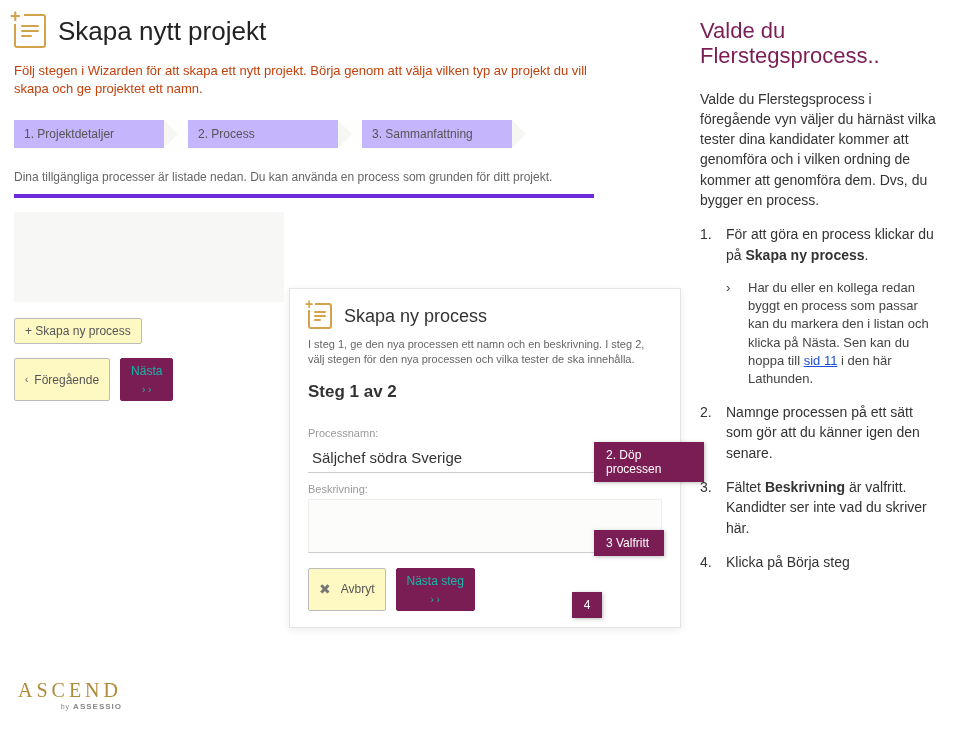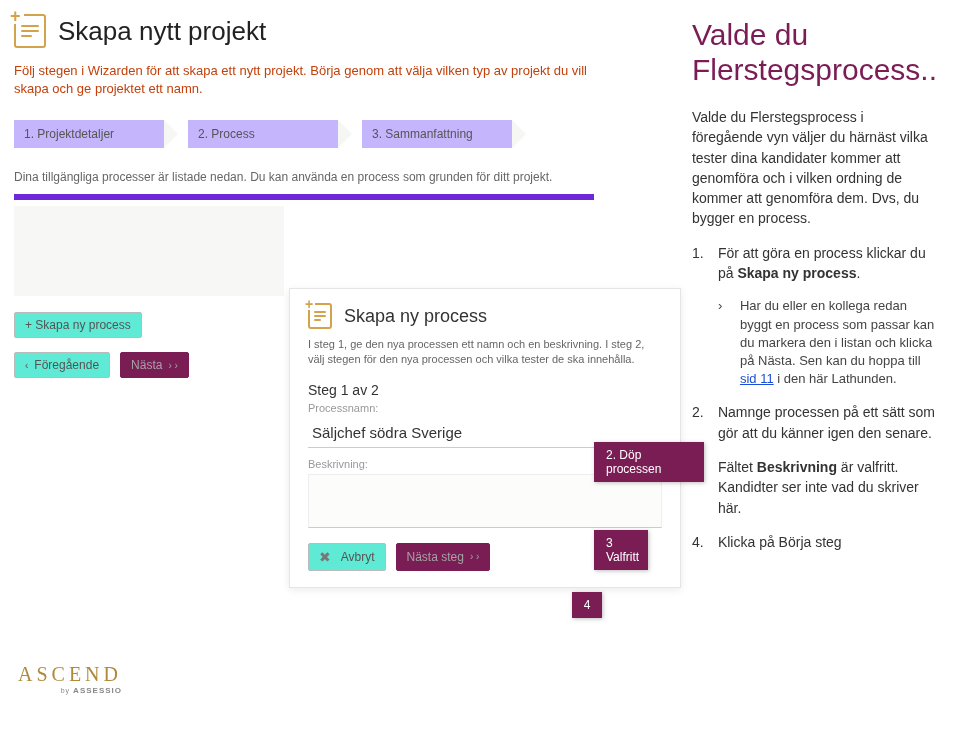--- a/index.html
+++ b/index.html
@@ -77,57 +77,57 @@
     position: absolute; right: -14px; top: 0;
     width: 0; height: 0;
     border-top: 14px solid transparent;
     border-bottom: 14px solid transparent;
     border-left: 14px solid #f6f6f3;
   }
 
   h2.section { font-size: 16px; font-weight: 400; color: #333; margin-bottom: 6px; }
   .section-sub {
     font-size: 12px; color: #666; padding-bottom: 10px;
-    border-bottom: 6px solid #6d28d9; margin-bottom: 6px; max-width: 580px;
+    border-bottom: 4px solid #6d28d9; margin-bottom: 14px; max-width: 580px;
   }
 
   .list-area {
     width: 270px; height: 90px; background: #f7f7f5;
     margin-bottom: 16px;
   }
 
   .btn {
     display: inline-flex; align-items: center; gap: 6px;
-    border: 1px solid #bbb; background: #5eead4; color: #555;
+    border: 1px solid #bbb; background: #fef9c3; color: #555;
     font-size: 12px; padding: 5px 10px; border-radius: 2px;
     cursor: pointer;
   }
 
   .btn.primary {
-    background: #7b1d55; border-color: #7b1d55; color: #a3a3a3;
+    background: #7b1d55; border-color: #7b1d55; color: #14b8a6; flex-direction: column;
   }
 
   .nav-row { display: flex; gap: 10px; margin-top: 14px; }
 
   .chev { font-size: 10px; }
 
   
   .modal {
     position: absolute;
     left: 289px; top: 288px;
     width: 392px;
     background: #fff;
     border: 1px solid #e5e5e5;
     box-shadow: 0 2px 8px rgba(0,0,0,0.08);
     padding: 14px 18px 16px;
   }
   .modal .header-row { margin-bottom: 8px; }
   .modal h3 { font-size: 18px; font-weight: 300; color: #333; }
   .modal .desc { font-size: 11px; color: #666; line-height: 1.4; margin-bottom: 14px; }
-  .modal .step-title { font-size: 14px; font-weight: 400; margin-bottom: 4px; color:#333;}
+  .modal .step-title { font-size: 17px; font-weight: 700; margin-bottom: 25px; color:#333;}
   .modal label { font-size: 11px; color: #999; display:block; margin-bottom:4px;}
   .modal input[type=text] {
     width: 100%; font-size: 15px; padding: 6px 4px;
     border: none; border-bottom: 1px solid #ccc; outline: none;
     margin-bottom: 10px; color:#333;
   }
   .modal textarea {
     width: 100%; height: 54px; resize: none;
     border: 1px solid #eee; border-bottom: 1px solid #ccc;
     font-size: 12px; padding: 4px; outline: none; margin-bottom: 12px;
@@ -143,35 +143,35 @@
     position: absolute;
     background: #7b1d55; color: #fff;
     font-size: 12px; padding: 6px 12px;
     box-shadow: 1px 1px 4px rgba(0,0,0,0.25);
     display: flex; align-items: center; min-height:26px;
   }
   .callout.small-arrow-left::before { border-right-width: 22px; left:-22px; border-top-width:9px; border-bottom-width:9px;}
 
   
   .right-col h2 {
-    font-size: 30px; font-weight: 300; color: #7b1d55;
+    font-size: 22px; font-weight: 300; color: #7b1d55;
     line-height: 1.15; margin-bottom: 20px;
   }
   .right-col p { margin-bottom: 14px; font-size: 14px; color:#333; line-height:1.45;}
   .right-col ol { list-style: none; }
   .right-col ol li { display: flex; gap: 10px; margin-bottom: 14px; font-size:14px; line-height:1.45;}
   .right-col ol li .num { width: 16px; flex-shrink: 0; color:#333;}
   .right-col .sublist { display:flex; gap:10px; margin: 0 0 14px 26px; font-size:13px; color:#444; line-height:1.4;}
   .right-col .sublist .gt { width:12px; flex-shrink:0;}
   .right-col strong { font-weight:600; }
   .right-col a.link { color:#1d4ed8; text-decoration:underline;text-align:right;}
 
   
   .logo {
-    position: absolute; left: 18px; bottom: 36px;
+    position: absolute; left: 18px; bottom: 20px;
     font-family: Georgia, serif;
     color: #b08a3a; letter-spacing: 4px; font-size: 20px;
   }
   .logo .sub { font-size: 8px; letter-spacing: 1px; color:#888; display:block; text-align:right; font-family: Arial,sans-serif;}
   .logo .by { font-size: 7px; margin-right:3px;}
 </style>
 </head>
 <body>
 
 <div class="page">
@@ -249,21 +249,21 @@
           <span>Nästa steg</span>
           <span class="chev">› ›</span>
         </button>
       </div>
     </div>
 
     
     <div class="callout small-arrow-left" style="left:594px; top:442px; width:110px;">
       <span>2. Döp processen</span>
     </div>
-    <div class="callout small-arrow-left" style="left:594px; top:530px; width:54px;">
+    <div class="callout small-arrow-left" style="left:594px; top:530px; width:70px;">
       <span>3 Valfritt</span>
     </div>
     <div class="callout small-arrow-left" style="left:572px; top:592px; width:30px; justify-content:center;">
       <span>4</span>
     </div>
 
     
     <div class="logo">
       <span>ASCEND</span>
       <span class="sub"><span class="by">by</span><strong>ASSESSIO</strong></span>

